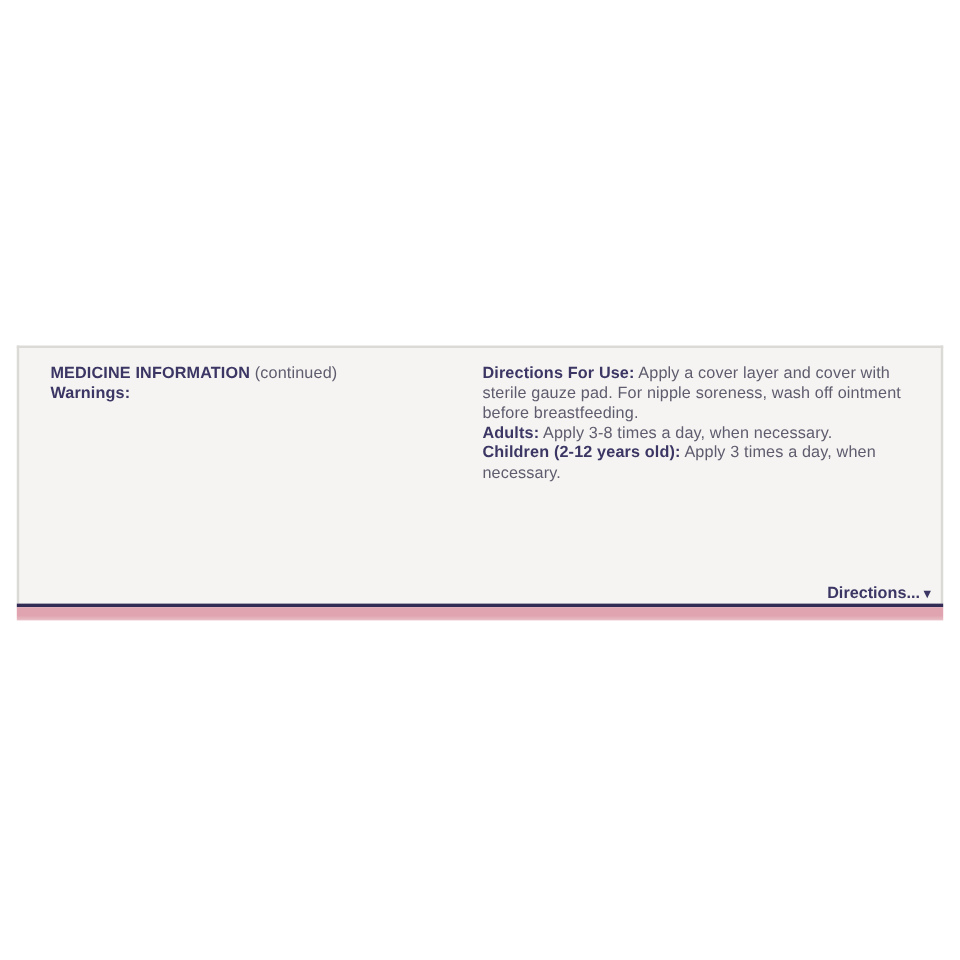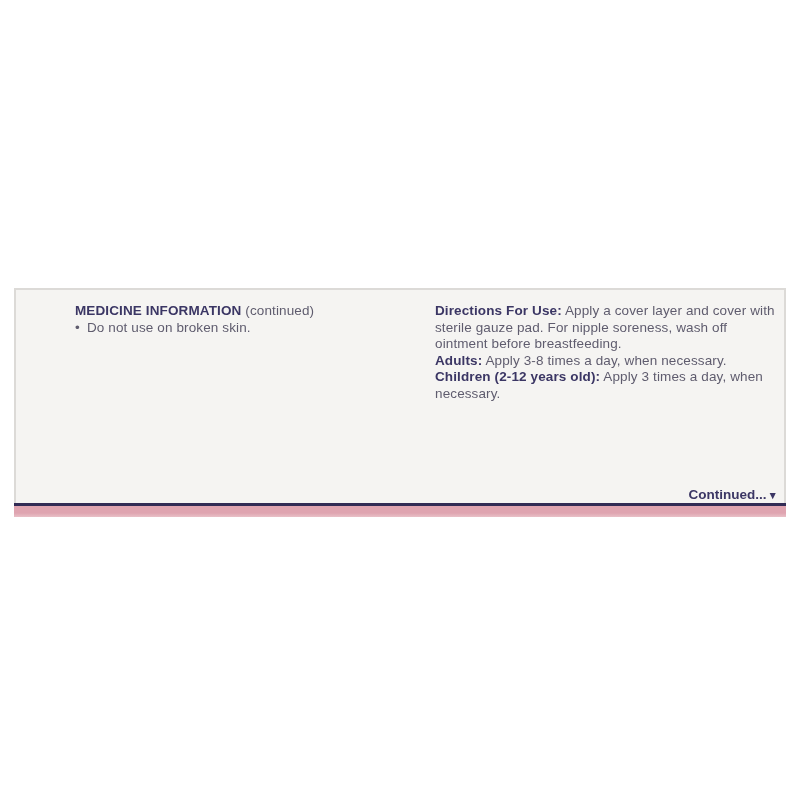--- a/index.html
+++ b/index.html
@@ -23,21 +23,20 @@
     height: 215px;
     box-sizing: border-box;
     background: var(--panel-background, #f5f4f2);
     border: 2px solid var(--panel-border, #dcdad7);
     border-bottom: none;
   }
   .columns {
     display: flex;
     padding: 13px 0 0 26px;
     box-sizing: border-box;
-    margin-left: 33px;
   }
   .col {
     font-size: 13.5px;
     line-height: 16.5px;
     letter-spacing: 0.12px;
     color: var(--body-text, #5f5c6e);
   }
   .col.left  { width: 360px; flex: 0 0 auto; }
   .col.right { flex: 1 1 auto; padding-right: 4px; }
   .b {
@@ -100,32 +99,32 @@
 </head>
 <body>
 
 <div class="canvas">
 
   <section class="panel">
     <div class="columns">
 
       <div class="col left">
         <h1><span class="b">MEDICINE INFORMATION</span> <span>(continued)</span></h1>
+        <h2>Warnings:</h2>
         <ul class="warnings">
-          <li>Do not use on broken skin.</li>
         </ul>
       </div>
 
       <div class="col right">
         <p><span class="b">Directions For Use:</span> <span>Apply a cover layer and cover with sterile gauze pad. For nipple soreness, wash off ointment before breastfeeding.</span></p>
         <p><span class="b">Adults:</span> <span>Apply 3-8 times a day, when necessary.</span></p>
         <p><span class="b">Children (2-12 years old):</span> <span>Apply 3 times a day, when necessary.</span></p>
       </div>
 
     </div>
 
-    <div class="continued"><span>Continued...</span><span class="tri">▼</span></div>
+    <div class="continued"><span>Directions...</span><span class="tri">▼</span></div>
   </section>
 
   <div class="navy-line"></div>
   <div class="pink-band"></div>
 
 </div>
 
 </body></html>

